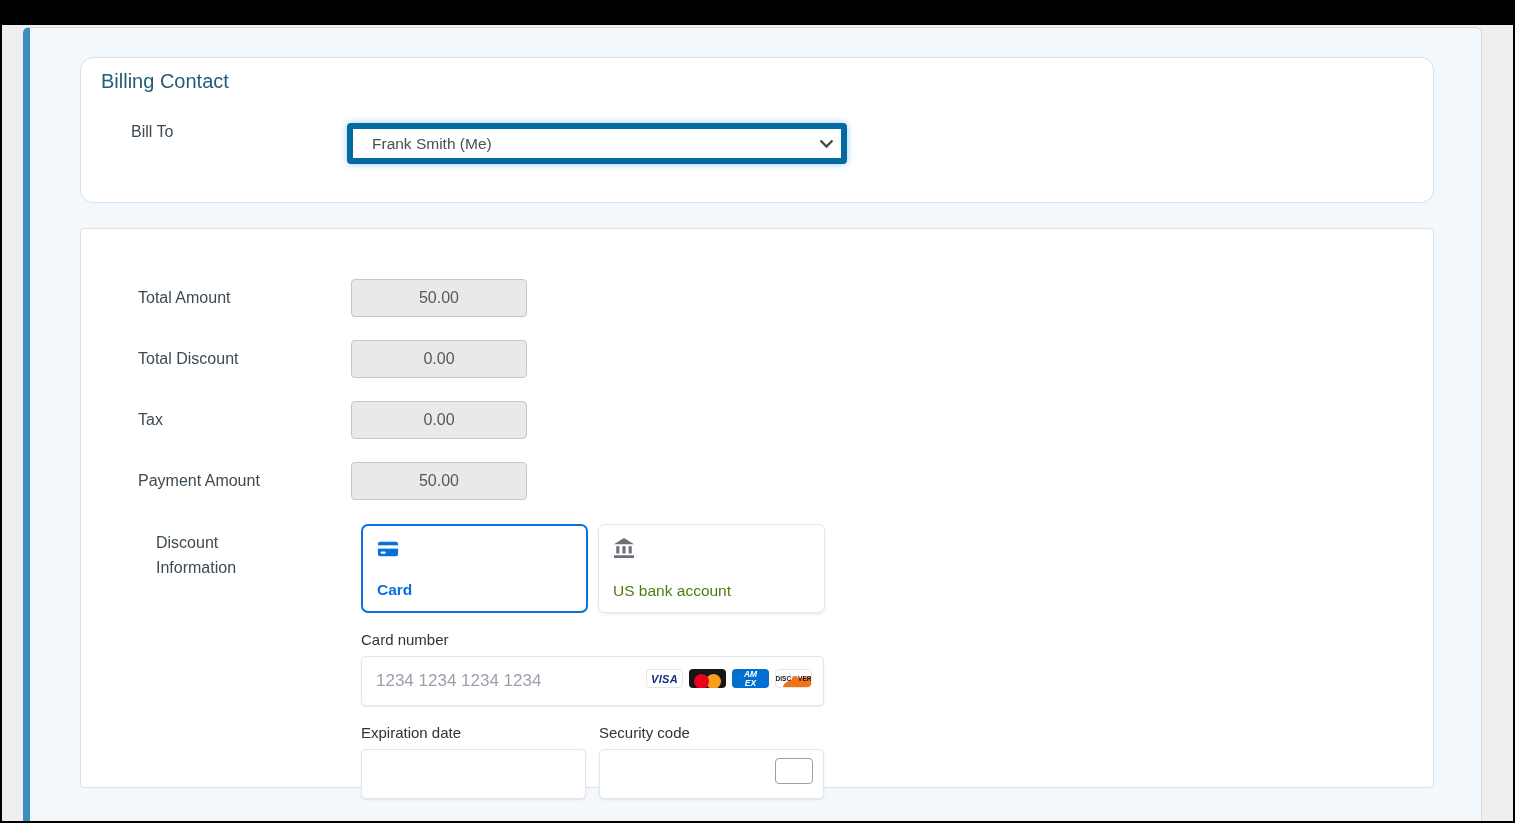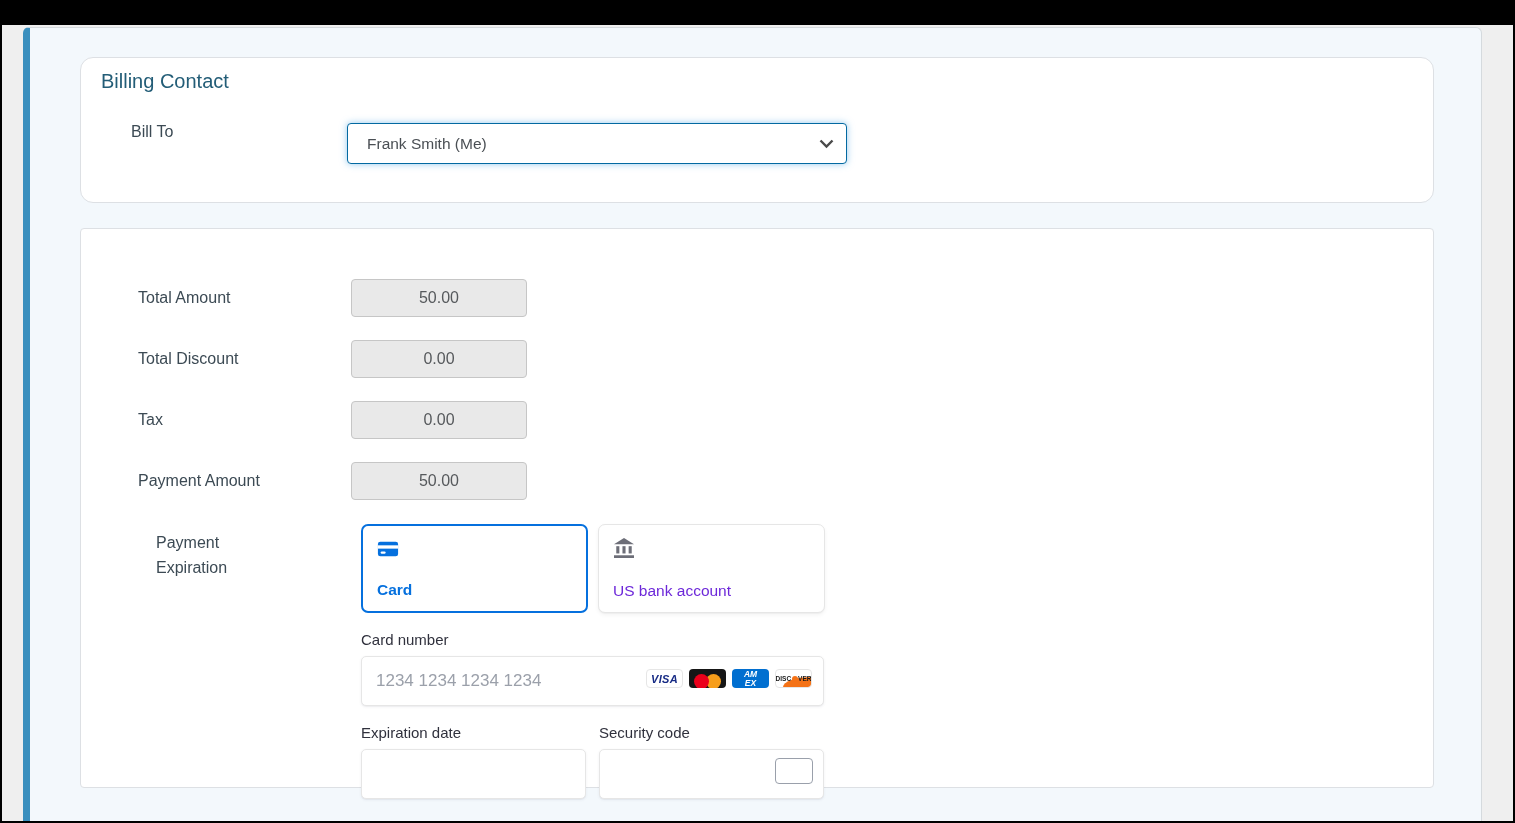--- a/index.html
+++ b/index.html
@@ -50,21 +50,21 @@
   .billto-row { margin-top:30px; display:flex; align-items:flex-start; }
   .billto-label {
     width:246px; padding-left:30px;
     font-size:16px; color:#3c4a54;
   }
   .select-wrap { position:relative; width:500px; height:41px; }
   .select-wrap select {
     width:100%; height:100%;
     appearance:none; -webkit-appearance:none;
     background:#fff;
-    border:1px solid #0369a1;
+    border:6px solid #0369a1;
     border-radius:4px;
     box-shadow:0 0 7px rgba(92,173,230,0.65);
     padding:0 34px 0 19px;
     font-family:"Liberation Sans", sans-serif;
     font-size:15.5px;
     color:#4a4f54;
     outline:none;
   }
   .select-chevron {
     position:absolute; right:13px; top:16px; pointer-events:none;
@@ -102,21 +102,21 @@
     display:flex; flex-direction:column; justify-content:space-between;
     cursor:pointer;
   }
   .method-tab.selected {
     border:2px solid #0570de;
     color:#0570de;
   }
   .method-tab.unselected {
     border:1px solid #e6e6e6;
     box-shadow:0 2px 4px rgba(0,0,0,0.05), 0 1px 1px rgba(0,0,0,0.03);
-    color:#6d28d9;
+    color:#4d7c0f;
   }
   .method-tab .tab-label { font-size:15.5px; font-weight:700; }
   .method-tab.unselected .tab-label { font-weight:400; }
 
   .stripe-fields { margin-left:280px; width:463px; }
   .stripe-label {
     margin-top:18px;
     font-size:15px; color:#30313d;
   }
   .stripe-input-box {
@@ -229,21 +229,21 @@
         <div class="amount-label">Tax</div>
         <input class="amount-input" disabled="" value="0.00" style="">
       </div>
       <div class="amount-row">
         <div class="amount-label">Payment Amount</div>
         <input class="amount-input" disabled="" value="50.00" style="">
       </div>
 
       <div class="pi-row">
         <div class="pi-label">
-          <span>Payment Expiration</span>
+          <span>Discount Information</span>
         </div>
         <div class="method-tabs">
 
           <div class="method-tab selected">
             <svg width="22" height="20" viewBox="0 0 24 20">
               <rect x="1" y="2" width="22" height="16" rx="2.6" fill="#0570de"></rect>
               <rect x="1" y="6" width="22" height="3.6" fill="#ffffff"></rect>
               <rect x="4" y="12.6" width="5.4" height="2.6" rx="1.3" fill="#ffffff"></rect>
             </svg>
             <div class="tab-label">Card</div>

